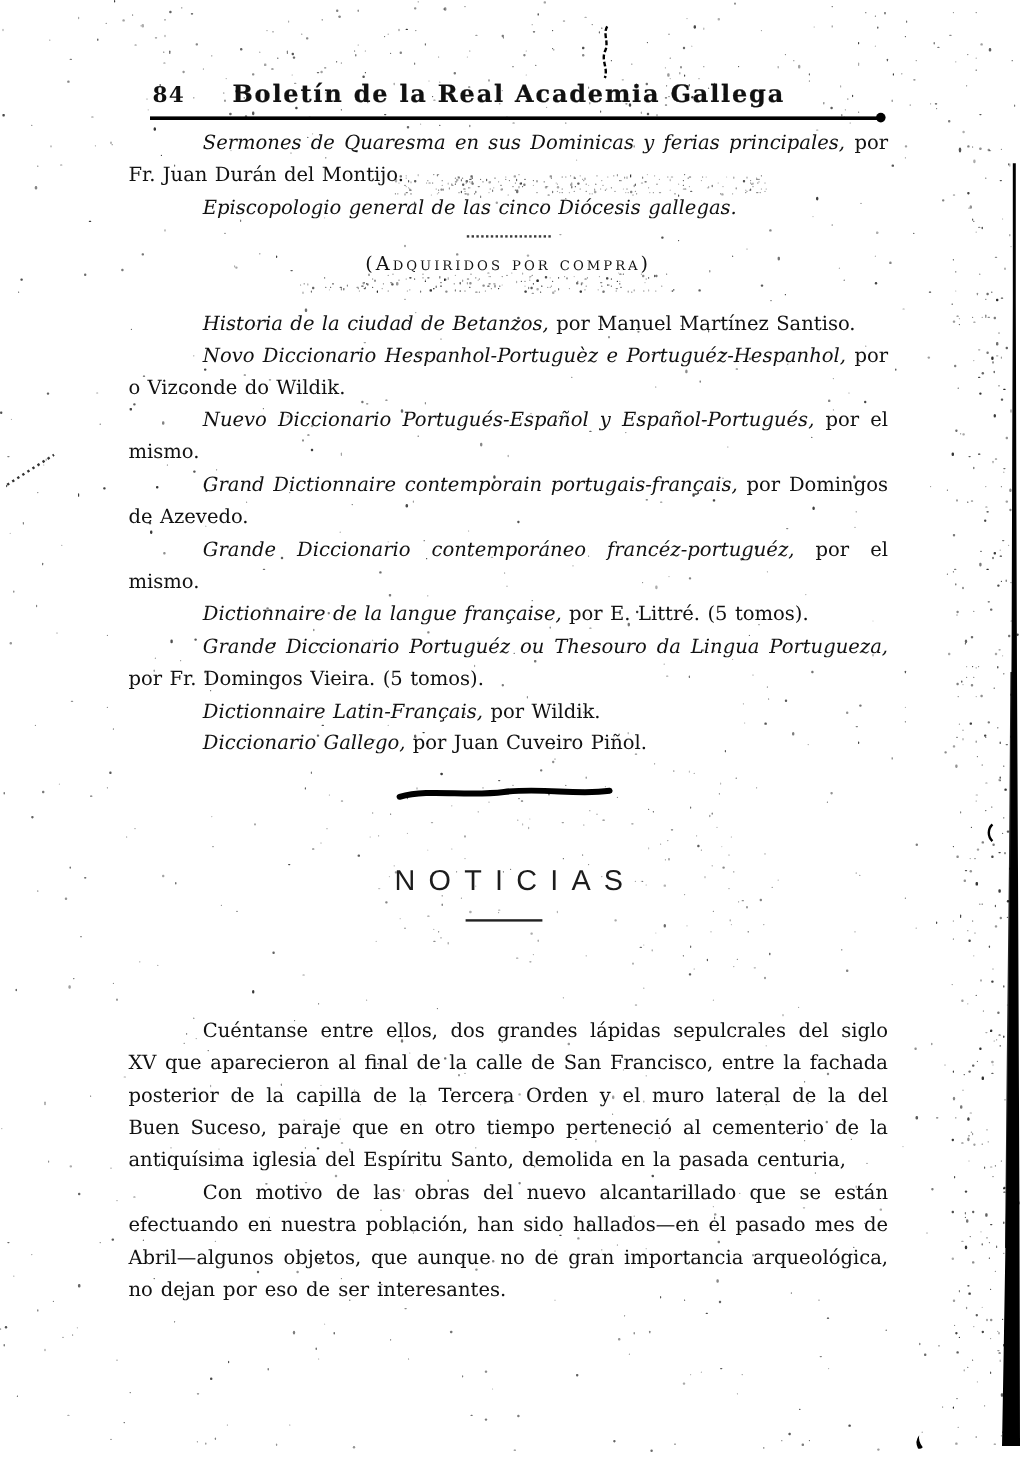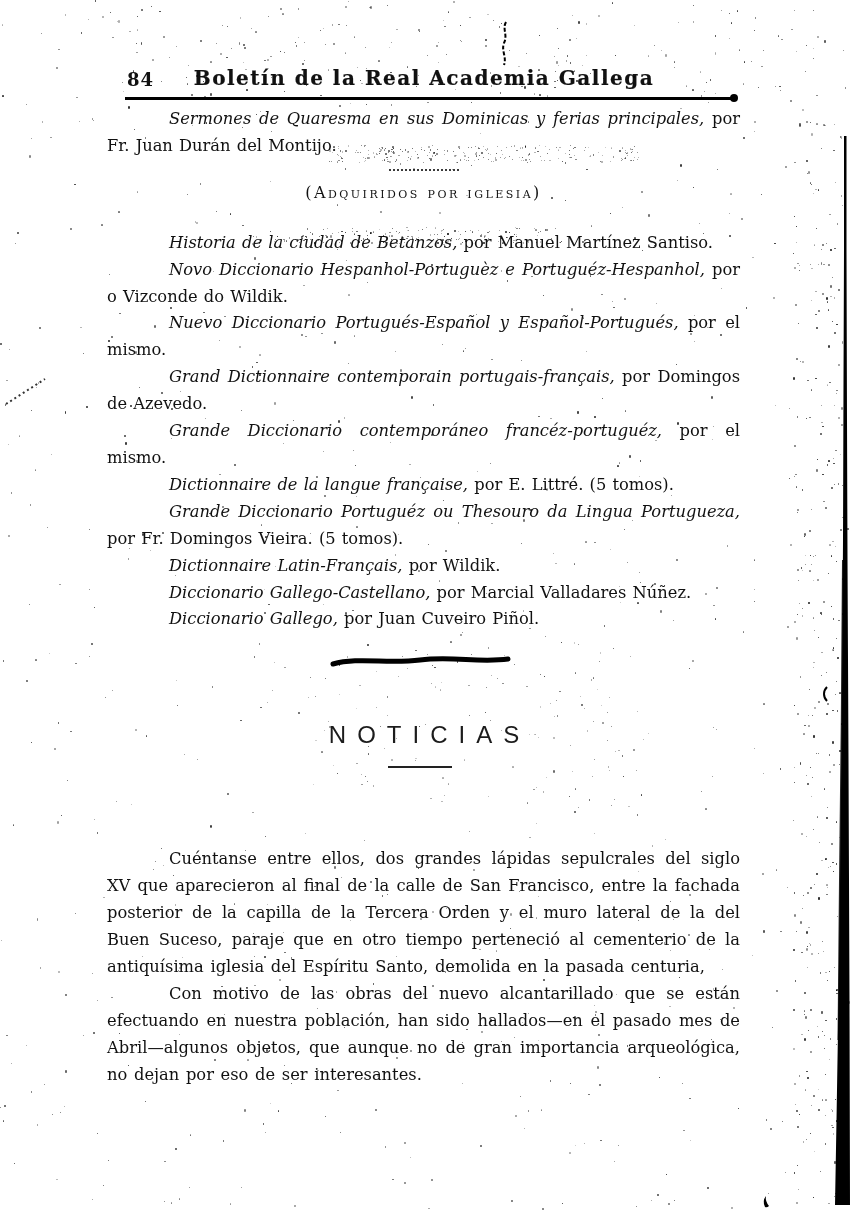--- a/index.html
+++ b/index.html
@@ -97,34 +97,34 @@
   </span>
 
   <span class="scratch">
     <svg width="44" height="32" viewBox="0 0 44 32">
         <line x1="1" y1="29" x2="40" y2="4" stroke="#000" stroke-width="2" stroke-dasharray="2,3" opacity="0.8"></line>
       </svg>
   </span>
 
   <div class="bib">
     <p class="entry"><span class="t">Sermones de Quaresma en sus Dominicas y ferias principales,</span><span> por Fr. Juan Durán del Montijo.</span></p>
+    <p class="entry"><span class="t">Episcopologio general de las cinco Diócesis gallegas.</span><span></span></p>
 
     <div class="dashed-sep"></div>
-    <p class="acq-label">(Adquiridos por iglesia)</p>
+    <p class="acq-label">(Adquiridos por compra)</p>
 
     <div class="entries">
       <p class="entry"><span class="t">Historia de la ciudad de Betanzos,</span><span> por Manuel Martínez Santiso.</span></p>
       <p class="entry"><span class="t">Novo Diccionario Hespanhol-Portuguèz e Portuguéz-Hespanhol,</span><span> por o Vizconde do Wildik.</span></p>
       <p class="entry"><span class="t">Nuevo Diccionario Portugués-Español y Español-Portugués,</span><span> por el mismo.</span></p>
       <p class="entry"><span class="t">Grand Dictionnaire contemporain portugais-français,</span><span> por Domingos de Azevedo.</span></p>
       <p class="entry"><span class="t">Grande Diccionario contemporáneo francéz-portuguéz,</span><span> por el mismo.</span></p>
       <p class="entry"><span class="t">Dictionnaire de la langue française,</span><span> por E. Littré. (5 tomos).</span></p>
       <p class="entry"><span class="t">Grande Diccionario Portuguéz ou Thesouro da Lingua Portugueza,</span><span> por Fr. Domingos Vieira. (5 tomos).</span></p>
       <p class="entry"><span class="t">Dictionnaire Latin-Français,</span><span> por Wildik.</span></p>
-      <p class="entry"><span class="t">Diccionario Gallego-Castellano,</span><span> por Marcial Valladares Núñez.</span></p>
       <p class="entry"><span class="t">Diccionario Gallego,</span><span> por Juan Cuveiro Piñol.</span></p>
     </div>
   </div>
 
   <span class="squiggle">
     <svg width="182" height="18" viewBox="0 0 182 18">
         <path d="M3,12 C28,5 58,12 90,8 C122,4 150,11 178,7" fill="none" stroke="#000" stroke-width="5" stroke-linecap="round"></path>
         <path d="M3,12 C20,8 40,11 60,9" fill="none" stroke="#000" stroke-width="2"></path>
       </svg>
   </span>

